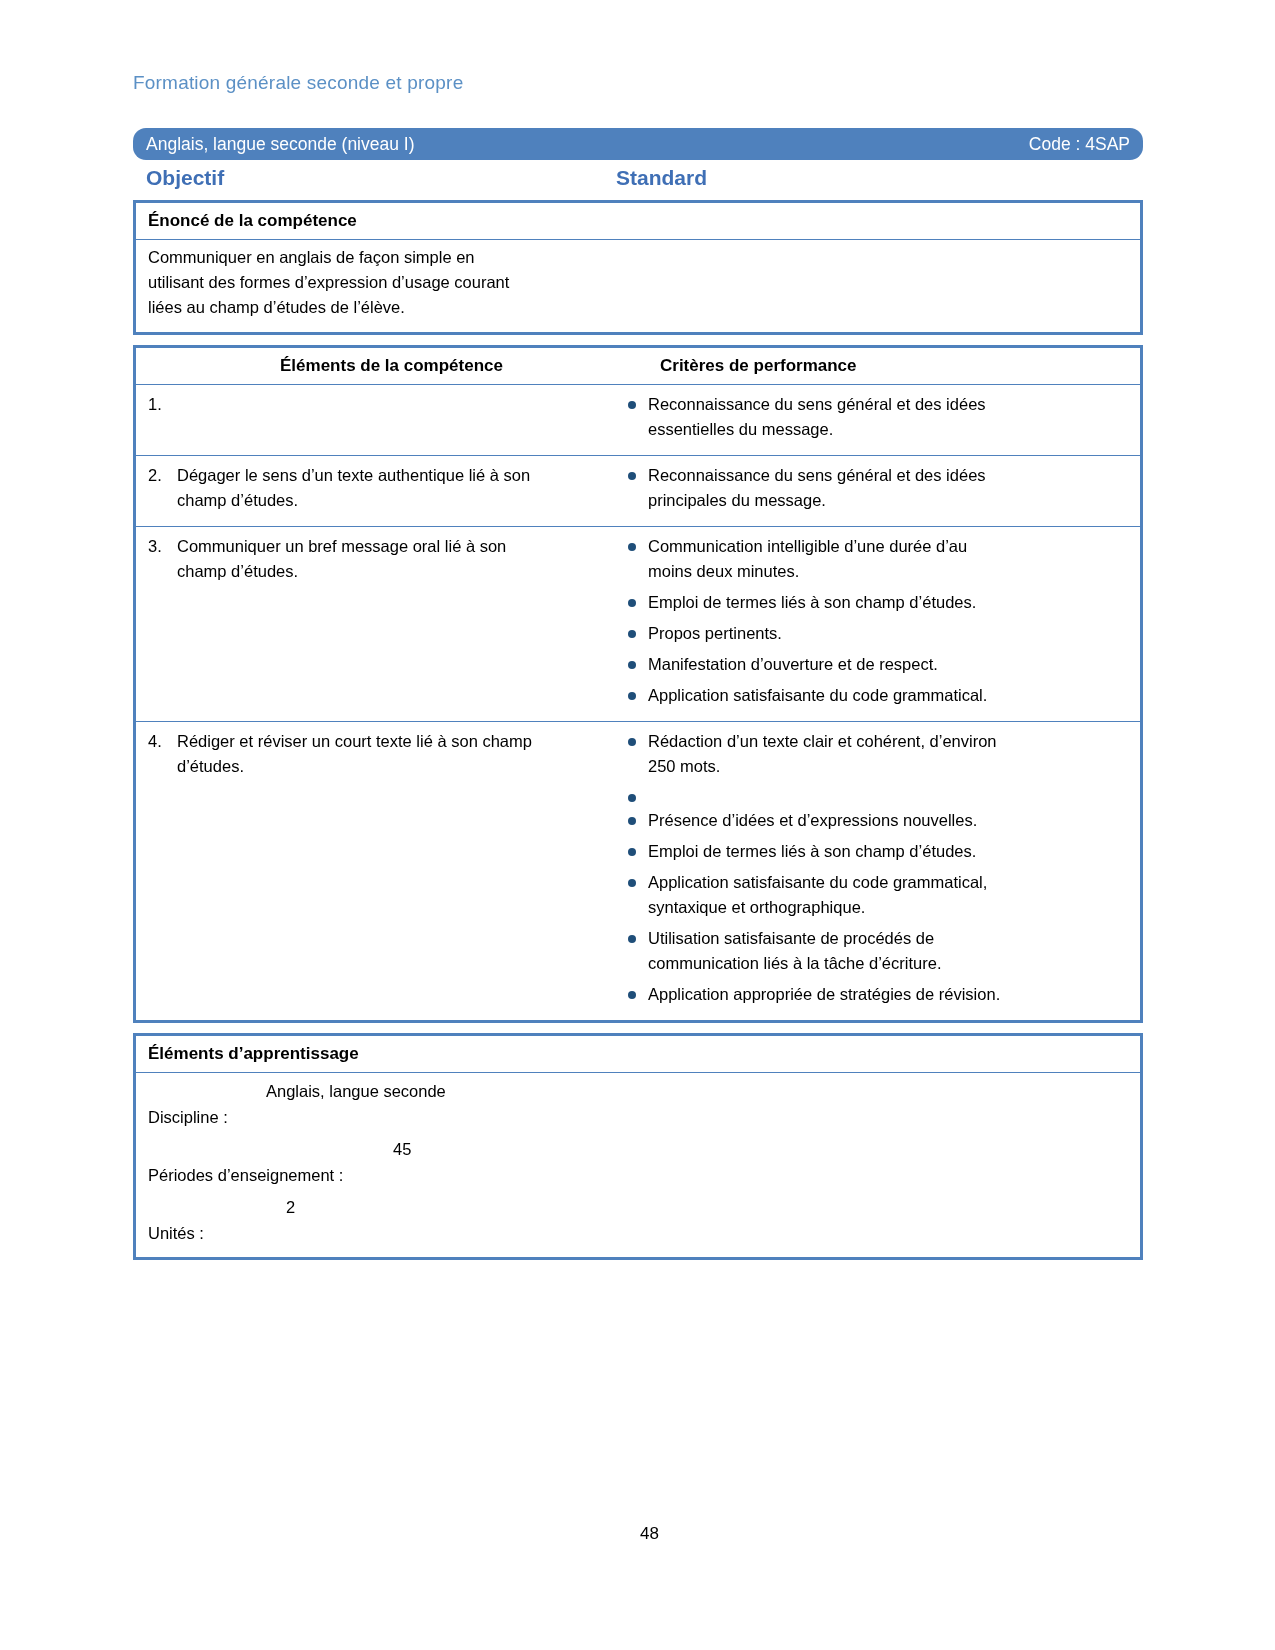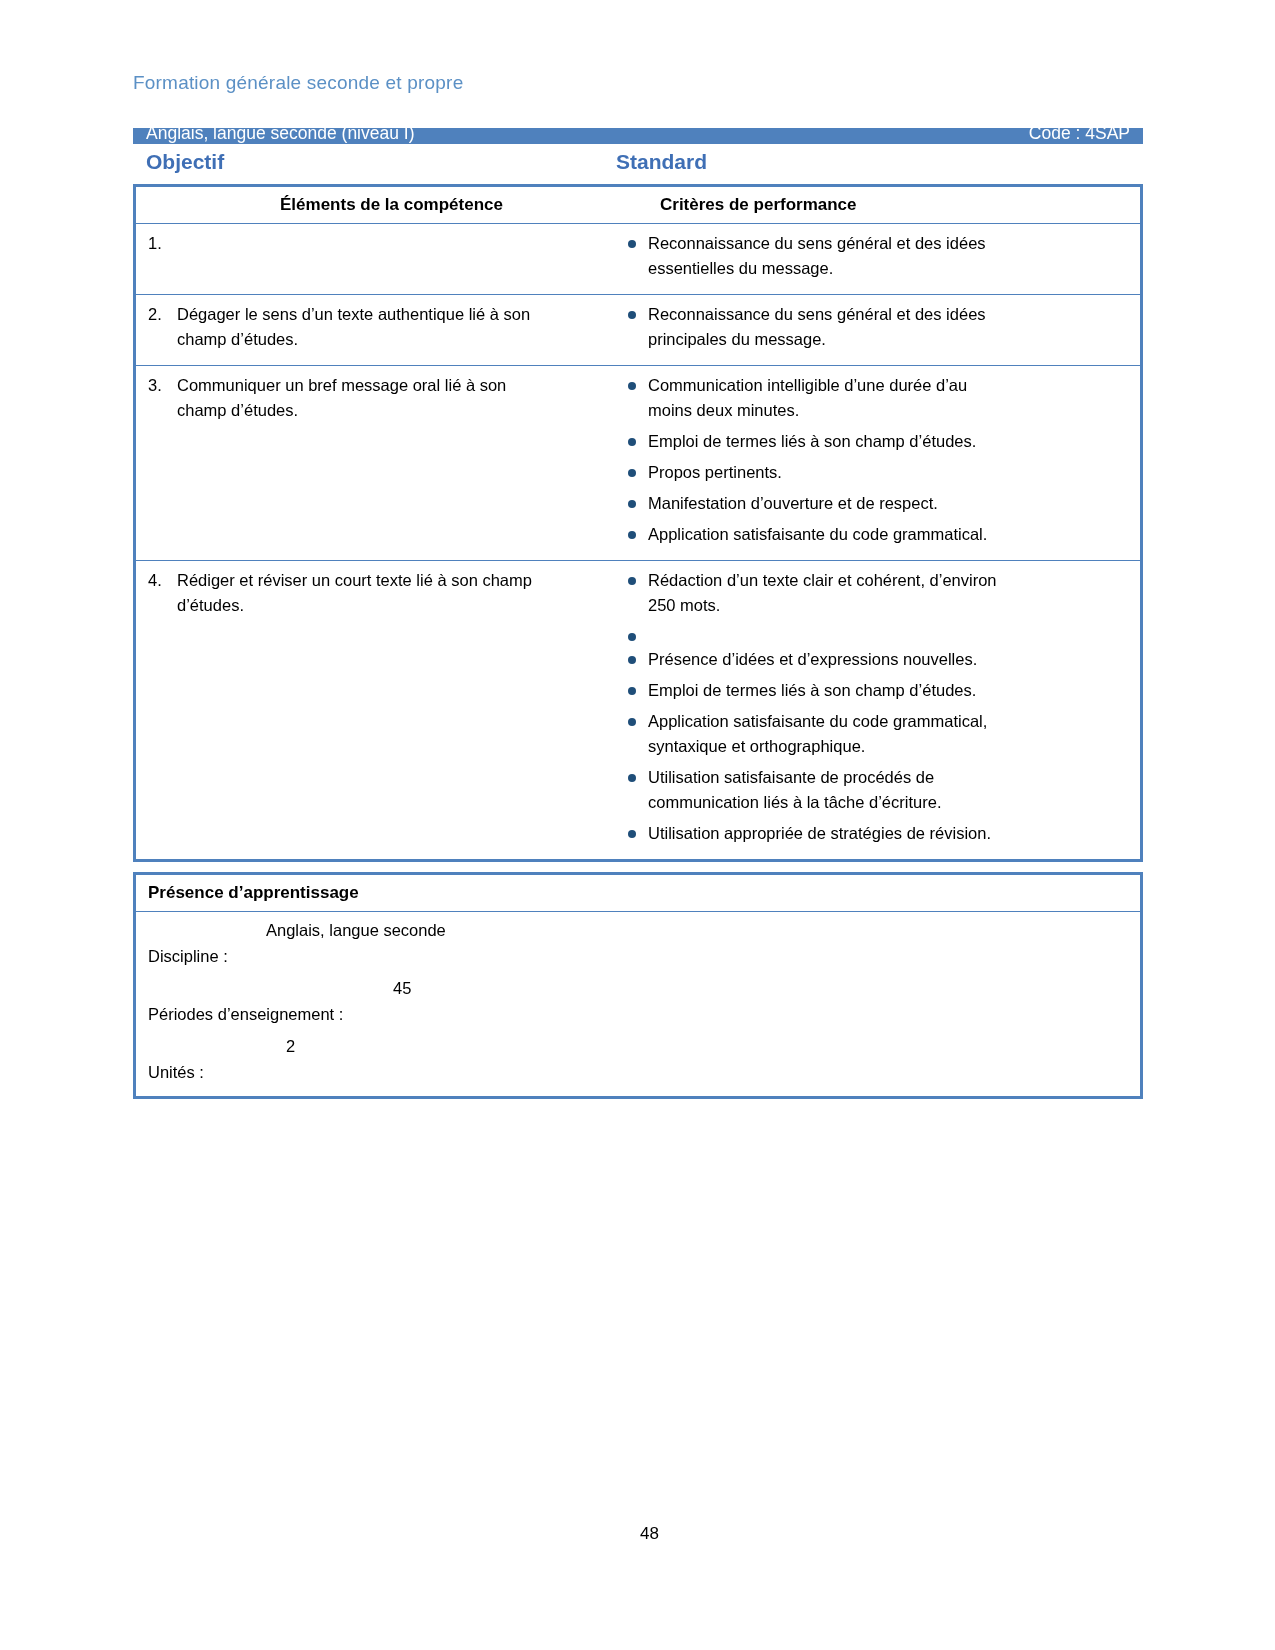--- a/index.html
+++ b/index.html
@@ -11,22 +11,22 @@
   }
   .page { padding: 72px 132px 0 133px; }
 
   .eyebrow {
     font-size: 19px; color: #5b90c5; margin-bottom: 34px;
     letter-spacing: 0.2px;
   }
 
   .title-bar {
     background: #4f81bd; color: #ffffff;
-    height: 16px; display: flex; align-items: flex-end;
-    padding: 0 13px; font-size: 17.5px;
+    height: 32px; display: flex; align-items: center;
+    padding: 0 13px; font-size: 17.5px; border-radius: 13px;
   }
   .title-bar .spacer { flex: 1; }
 
   .headings { display: flex; margin: 6px 0 10px 0; }
   .headings .h-obj { width: 470px; padding-left: 13px; }
   .headings .h-std { }
   .big-heading { font-weight: bold; font-size: 21px; color: #3f6fb5; }
 
   .doc-table {
     border: 3px solid #4f81bd;
@@ -82,20 +82,26 @@
     <span>Anglais, langue seconde (niveau I)</span>
     <span class="spacer"></span>
     <span>Code : 4SAP</span>
   </div>
 
   <div class="headings">
     <div class="h-obj big-heading">Objectif</div>
     <div class="h-std big-heading">Standard</div>
   </div>
 
+  <div class="doc-table">
+    <div class="t-header">Énoncé de la compétence</div>
+    <div class="t-body">Communiquer en anglais de façon simple en
+utilisant des formes d’expression d’usage courant
+liées au champ d’études de l’élève.</div>
+  </div>
 
   <div class="doc-table">
     <div class="t-header-row">
       <div class="h1">Éléments de la compétence</div>
       <div class="h2">Critères de performance</div>
     </div>
 
     <div class="crow">
       <div class="c1">
         <span class="num">1.</span>
@@ -211,28 +217,28 @@
           <span class="dotcell">
               <span class="dot"></span>
             </span>
           <span class="btext">Utilisation satisfaisante de procédés de
 communication liés à la tâche d’écriture.</span>
         </div>
         <div class="bullet">
           <span class="dotcell">
               <span class="dot"></span>
             </span>
-          <span class="btext">Utilisation appropriée de stratégies de révision.</span>
+          <span class="btext">Application appropriée de stratégies de révision.</span>
         </div>
       </div>
     </div>
   </div>
 
   <div class="doc-table">
-    <div class="t-header">Présence d’apprentissage</div>
+    <div class="t-header">Éléments d’apprentissage</div>
     <div>
       <div class="arow">
         <span class="alabel">Discipline :</span>
         <span>Anglais, langue seconde</span>
       </div>
       <div class="arow">
         <span class="alabel wide">Périodes d’enseignement :</span>
         <span>45</span>
       </div>
       <div class="arow">

